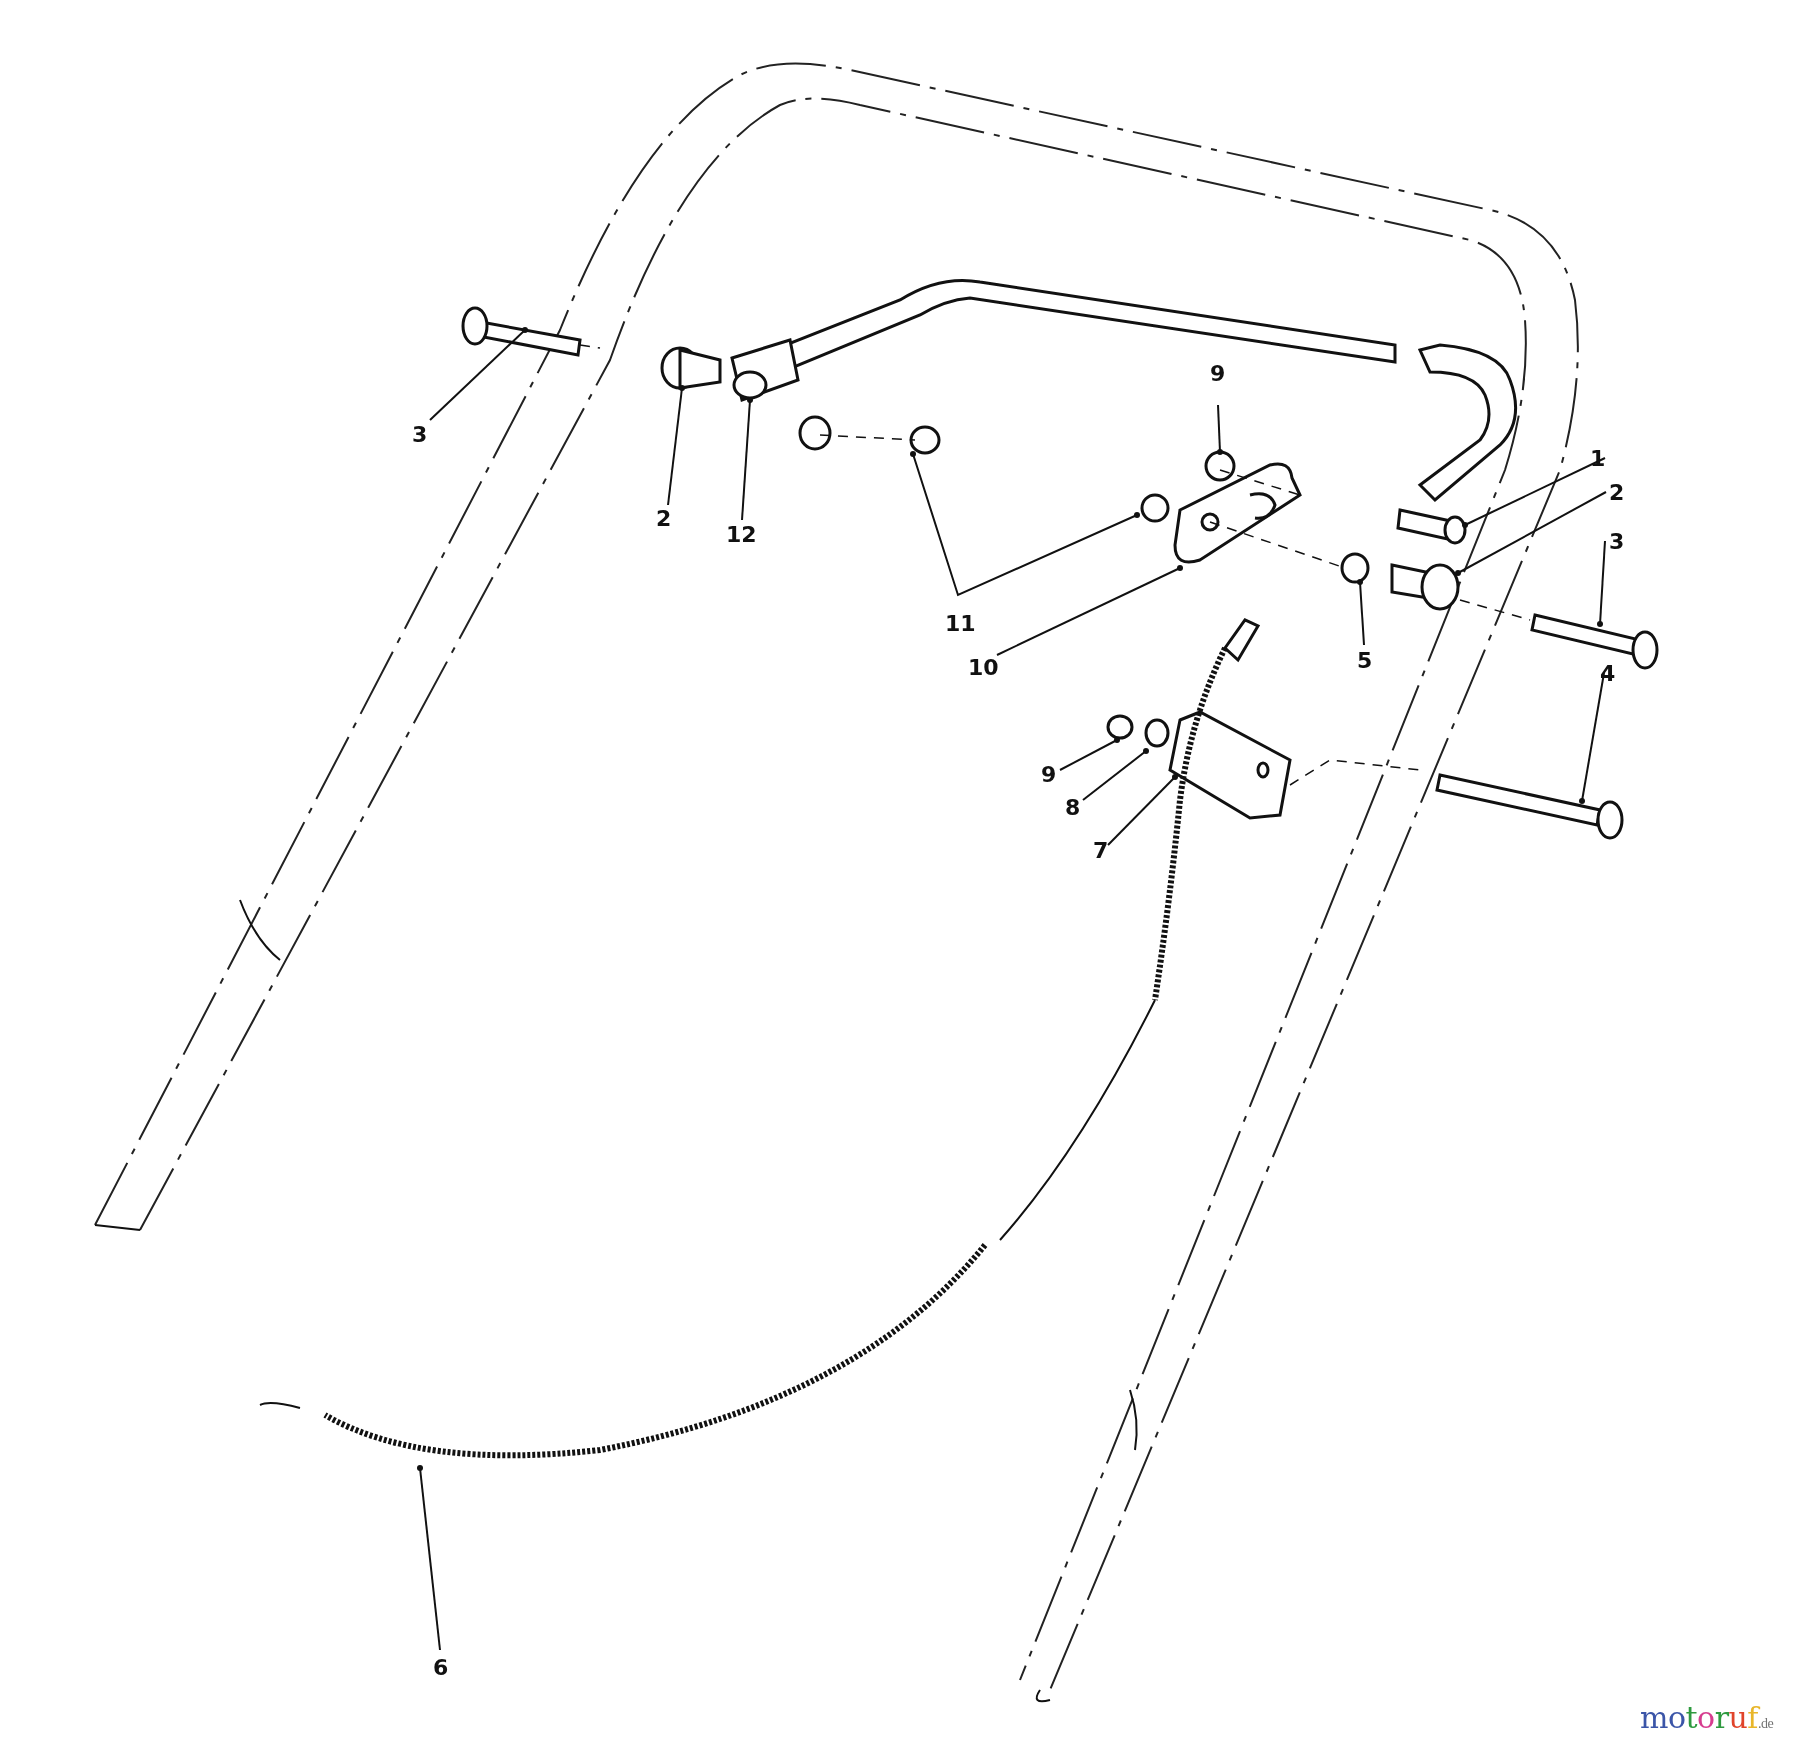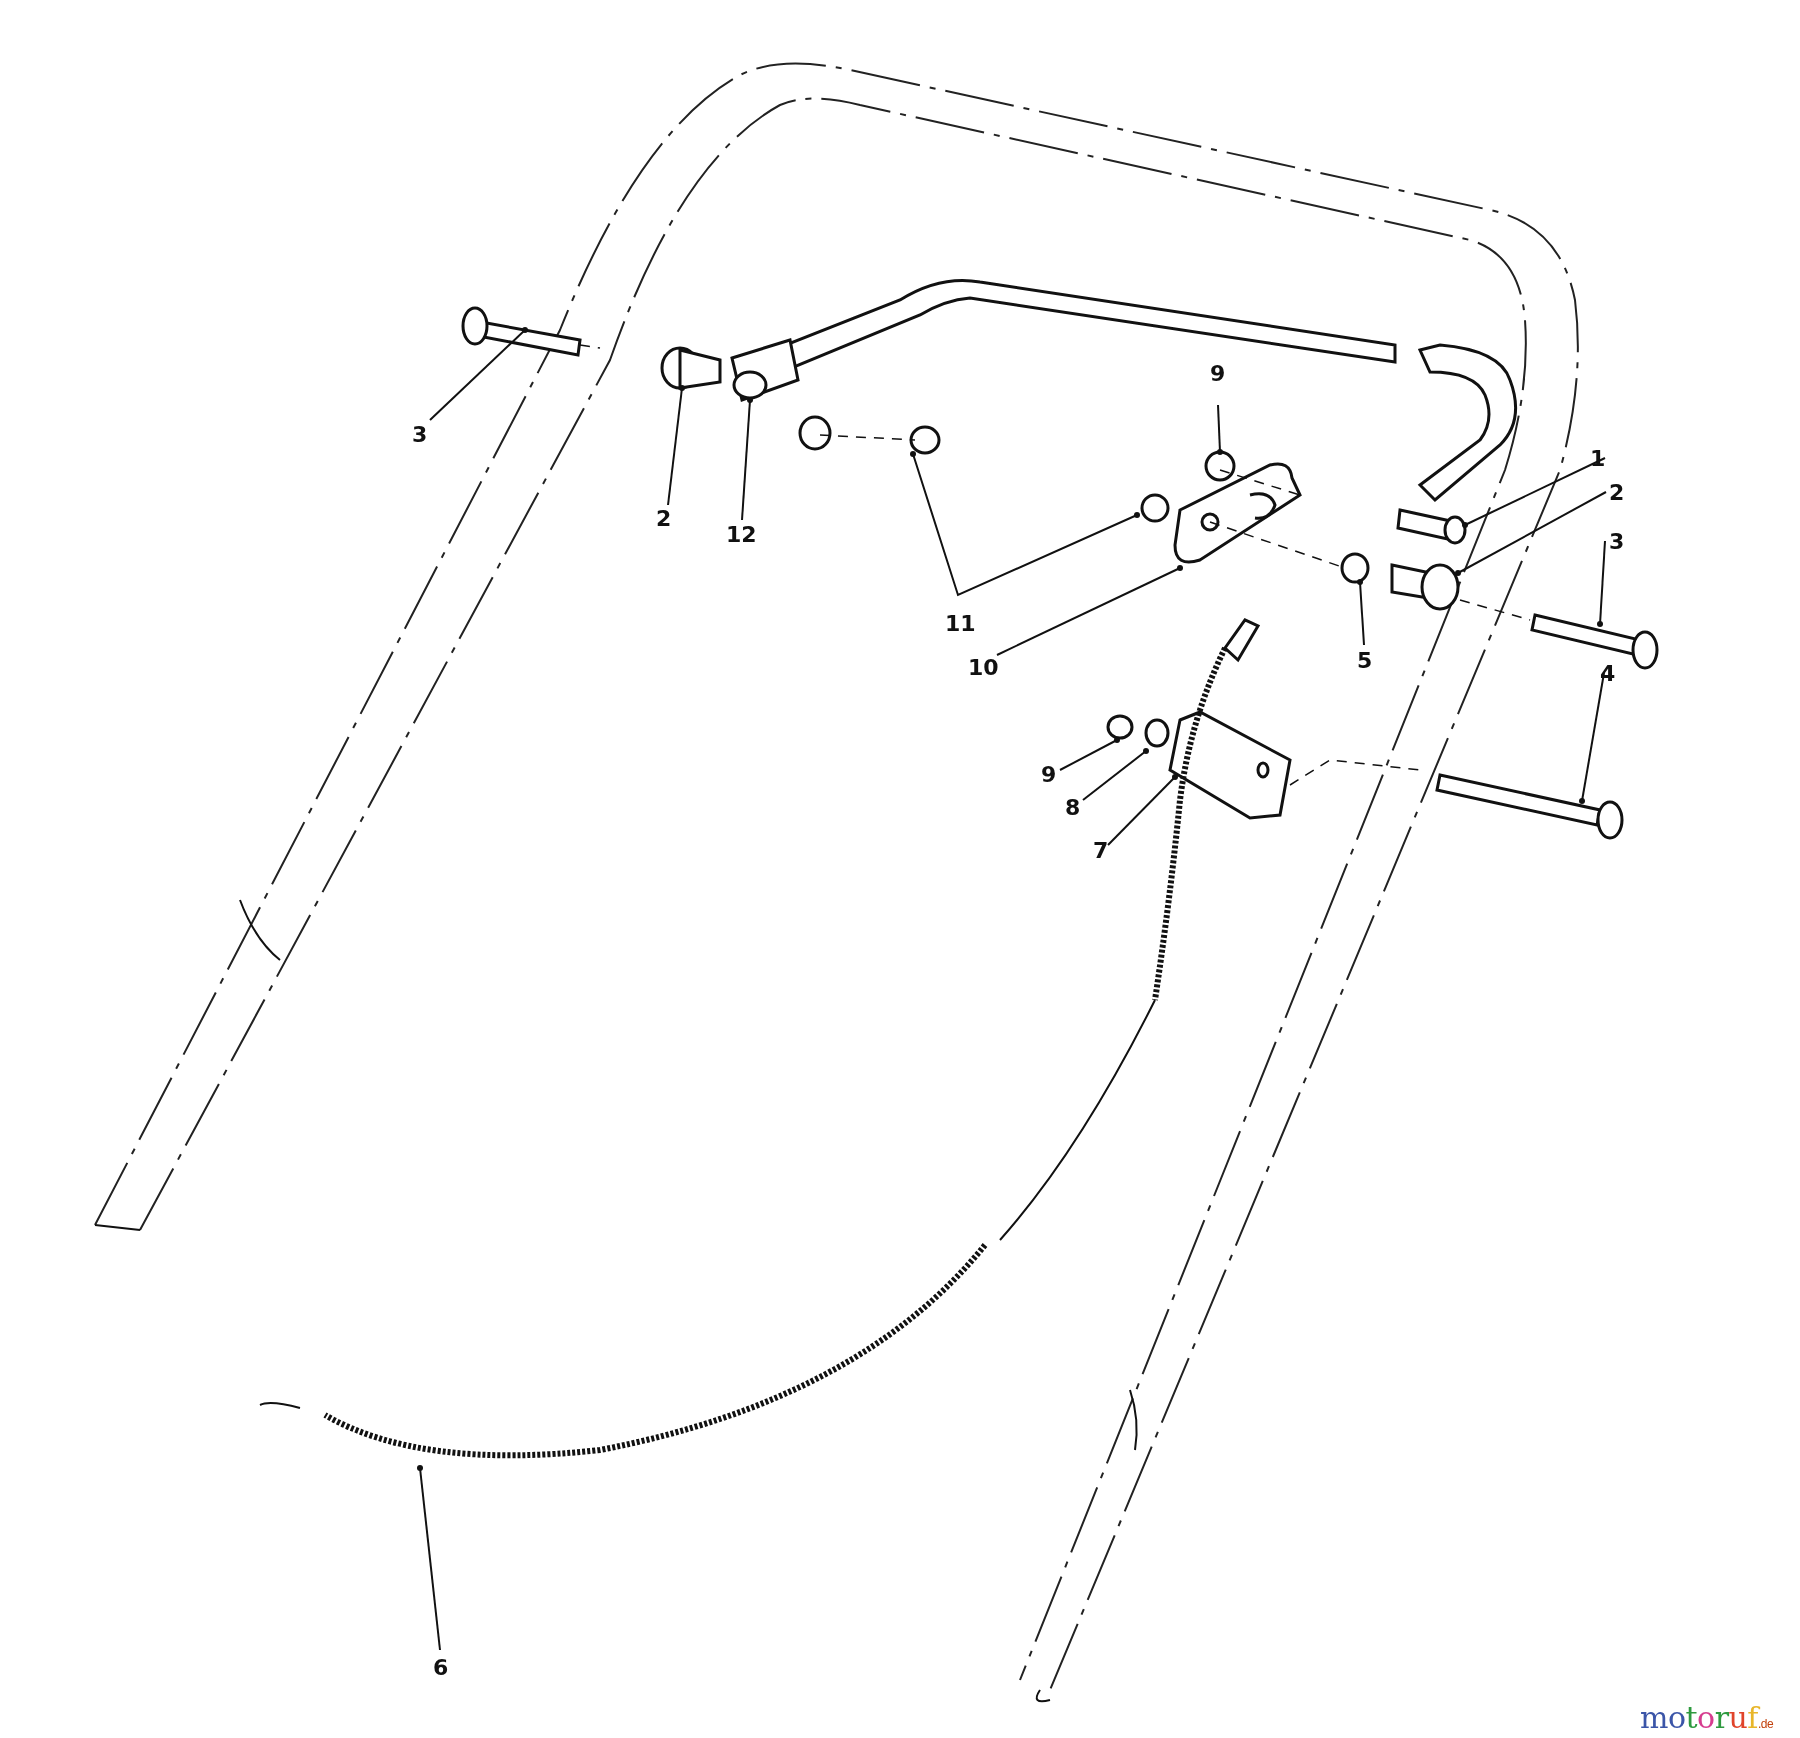--- a/index.html
+++ b/index.html
@@ -8,21 +8,21 @@
   .lbl { font-family: "DejaVu Sans", sans-serif; font-size: 22px; font-weight: bold; fill: #111; }
   .part { fill: #fff; stroke: #111; stroke-width: 3; }
   .thin { fill: none; stroke: #111; stroke-width: 2; }
   .frame { fill: none; stroke: #222; stroke-width: 2; stroke-dasharray: 70 10 6 10; }
   .leader { fill: none; stroke: #111; stroke-width: 2; }
   .dashline { fill: none; stroke: #111; stroke-width: 1.5; stroke-dasharray: 10 8; }
   .cable { fill: none; stroke: #111; stroke-width: 6; stroke-dasharray: 3 2; }
   .dot { fill: #111; }
   #watermark { position: absolute; left: 1640px; top: 1700px; font-family: "DejaVu Serif", serif; font-size: 30px; letter-spacing: -0.5px; }
   #watermark span { display: inline-block; }
-  #watermark .tld { font-family: Liberation Sans, sans-serif; font-size: 12px; color: #c2410c; }
+  #watermark .tld { font-family: Liberation Serif, serif; font-size: 14px; color: #737373; }
 </style>
 </head>
 <body>
 
 <svg id="diagram" viewBox="0 0 1800 1738" xmlns="http://www.w3.org/2000/svg">
 
   <g>
     <path class="frame" d="M95 1225 L560 330 Q640 130 740 75 Q780 55 850 70 L1490 210 Q1560 225 1575 300 Q1585 380 1560 470 L1050 1690"></path>
     <path class="frame" d="M140 1230 L610 360 Q680 160 780 105 Q810 92 860 105 L1470 240 Q1520 255 1525 320 Q1530 390 1505 470 L1020 1680"></path>
     <path class="thin" d="M95 1225 L140 1230"></path>

